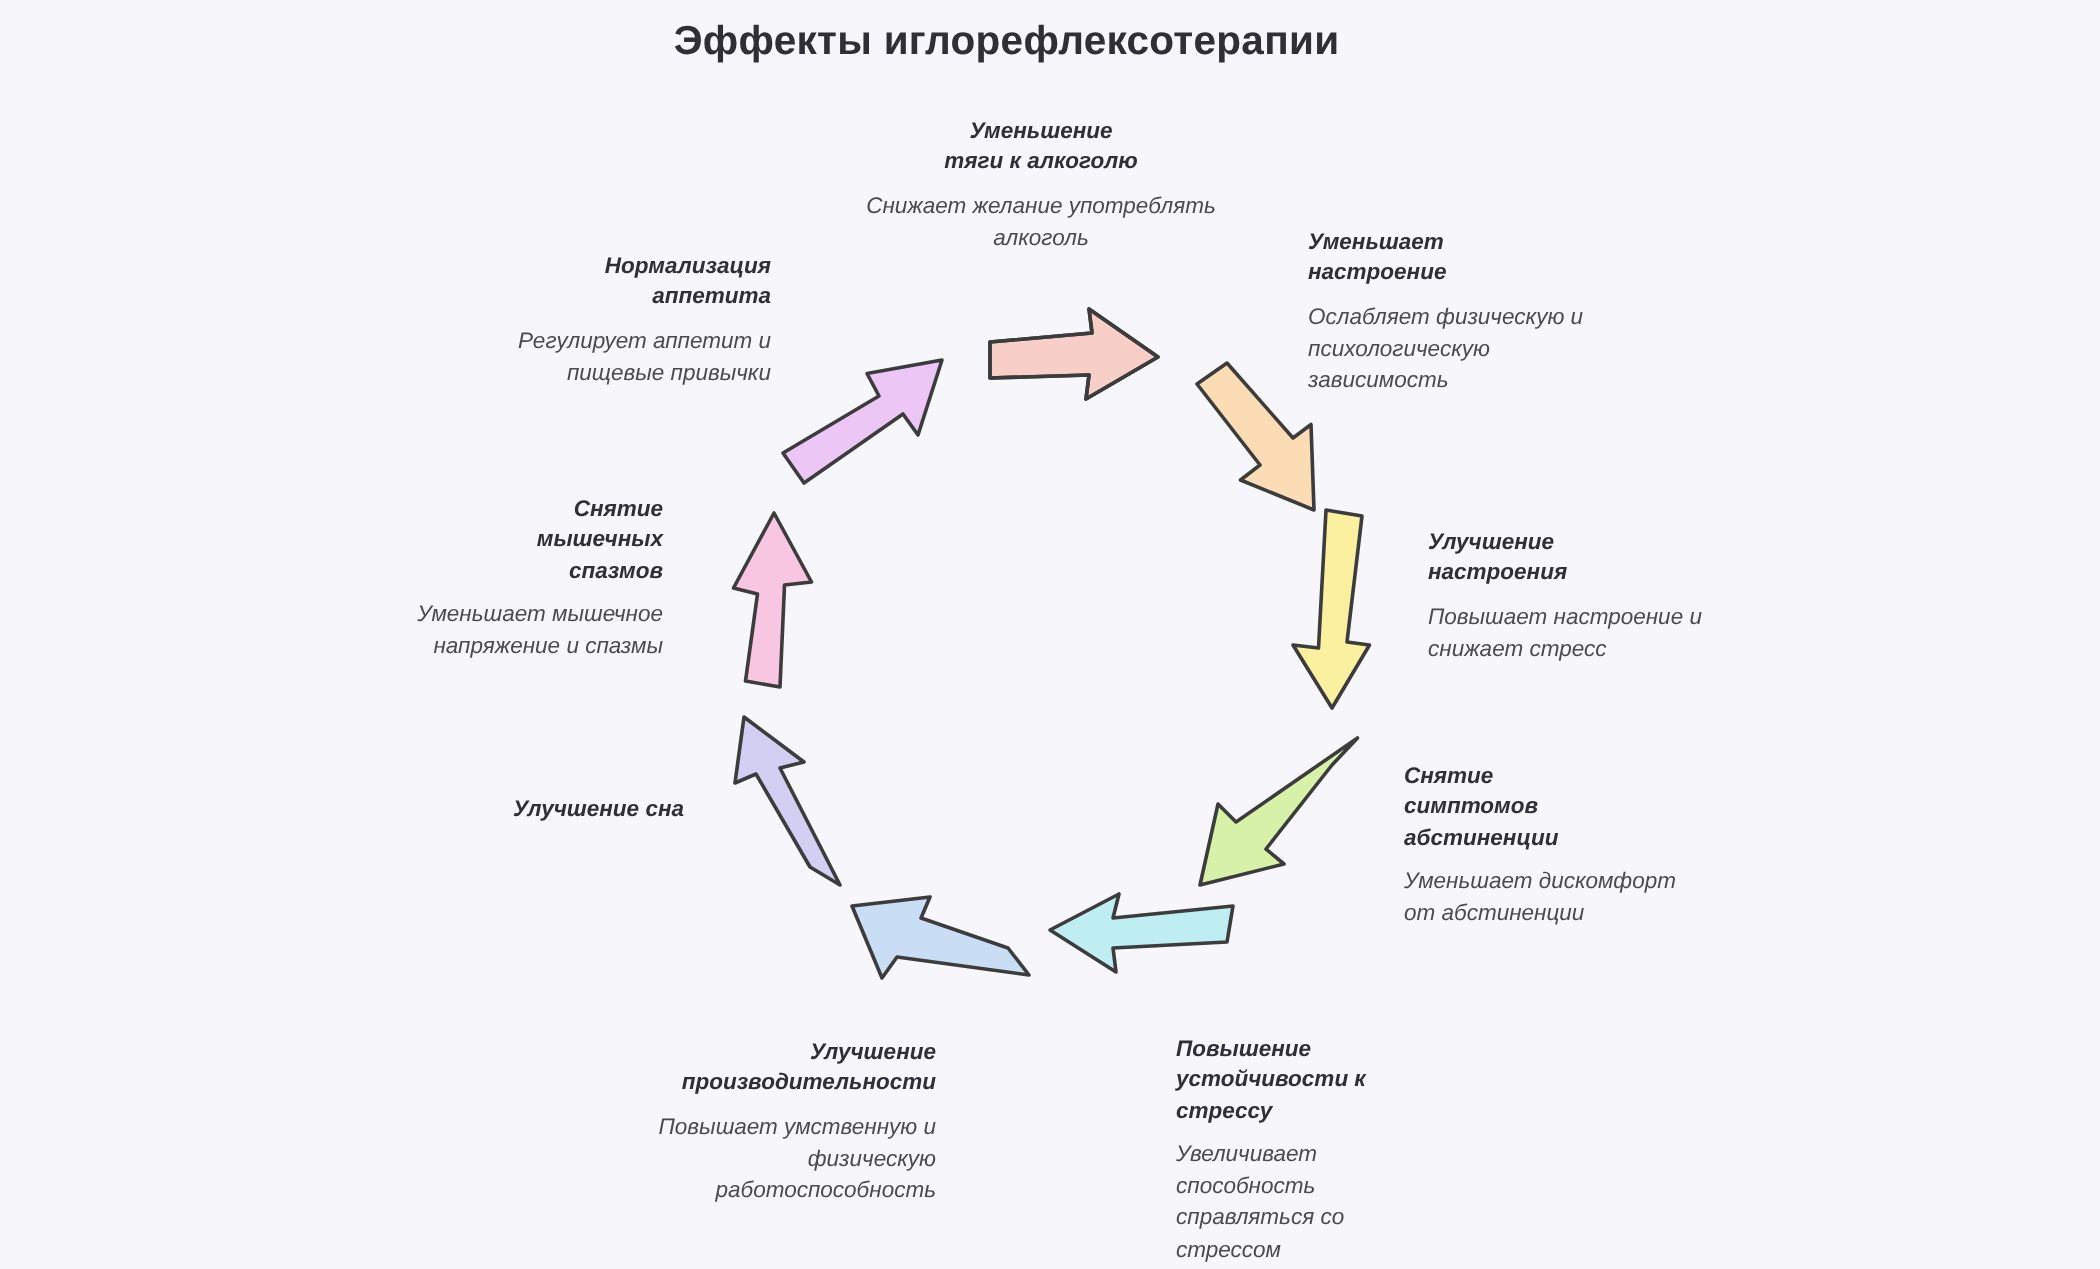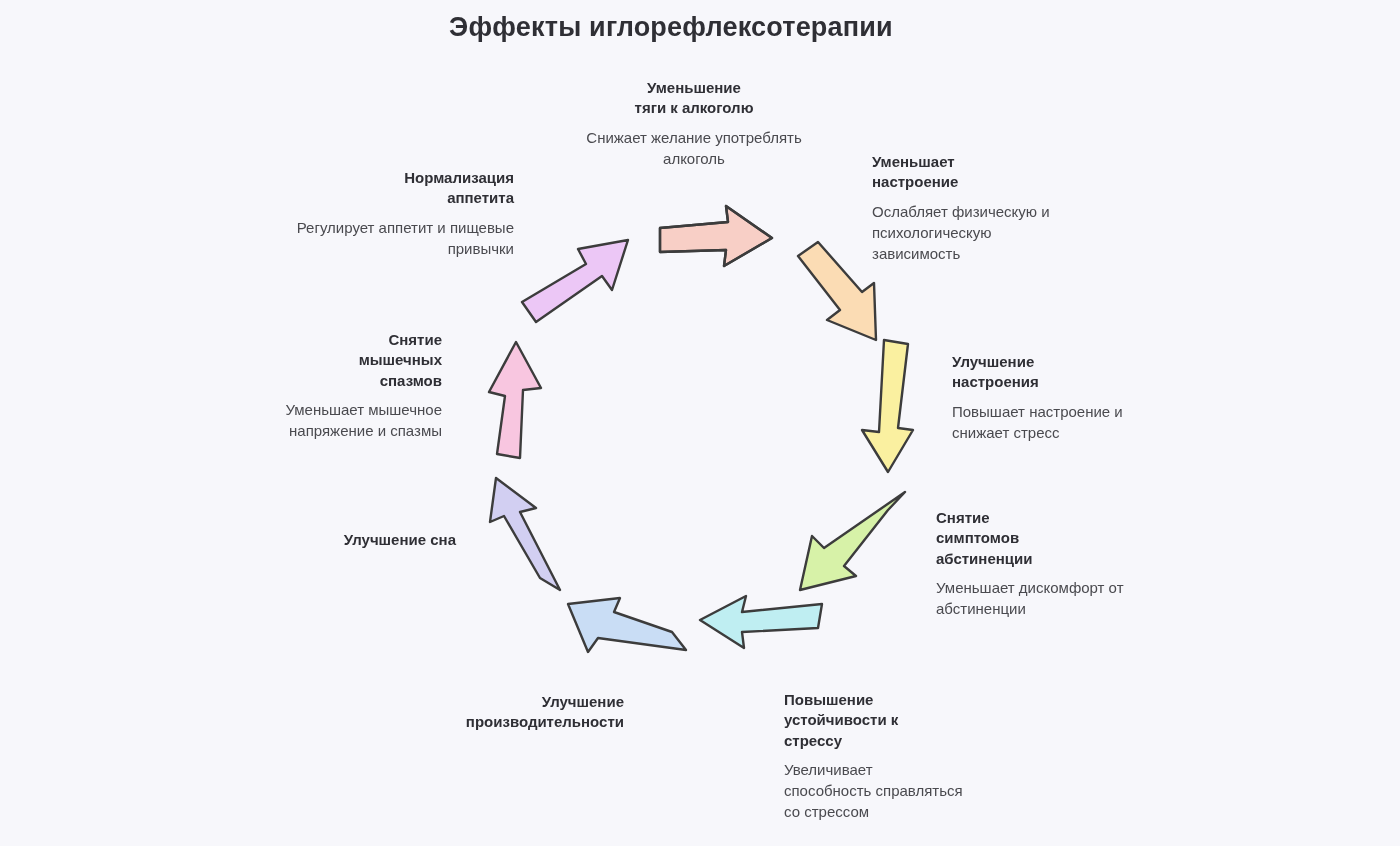--- a/index.html
+++ b/index.html
@@ -36,20 +36,21 @@
   svg.arrows {
     position: absolute;
     top: 0;
     left: 0;
     width: 1400px;
     height: 846px;
     pointer-events: none;
   }
   .node {
     position: absolute;
+    font-style: italic;
   }
   .node .hd {
     font-size: 15px;
     font-weight: bold;
     color: #2f2f35;
     line-height: 1.35;
     margin-bottom: 8px;
   }
   .node .bd {
     font-size: 15px;
@@ -160,20 +161,21 @@
       <div>стрессу</div>
     </div>
     <div class="bd">Увеличивает способность справляться со стрессом</div>
   </div>
 
   <div class="node ta-r" id="n6">
     <div class="hd">
       <div>Улучшение</div>
       <div>производительности</div>
     </div>
+    <div class="bd">Повышает умственную и физическую работоспособность</div>
   </div>
 
   <div class="node ta-r" id="n7">
     <div class="hd">
       <div>Улучшение сна</div>
     </div>
   </div>
 
   <div class="node ta-r" id="n8">
     <div class="hd">

